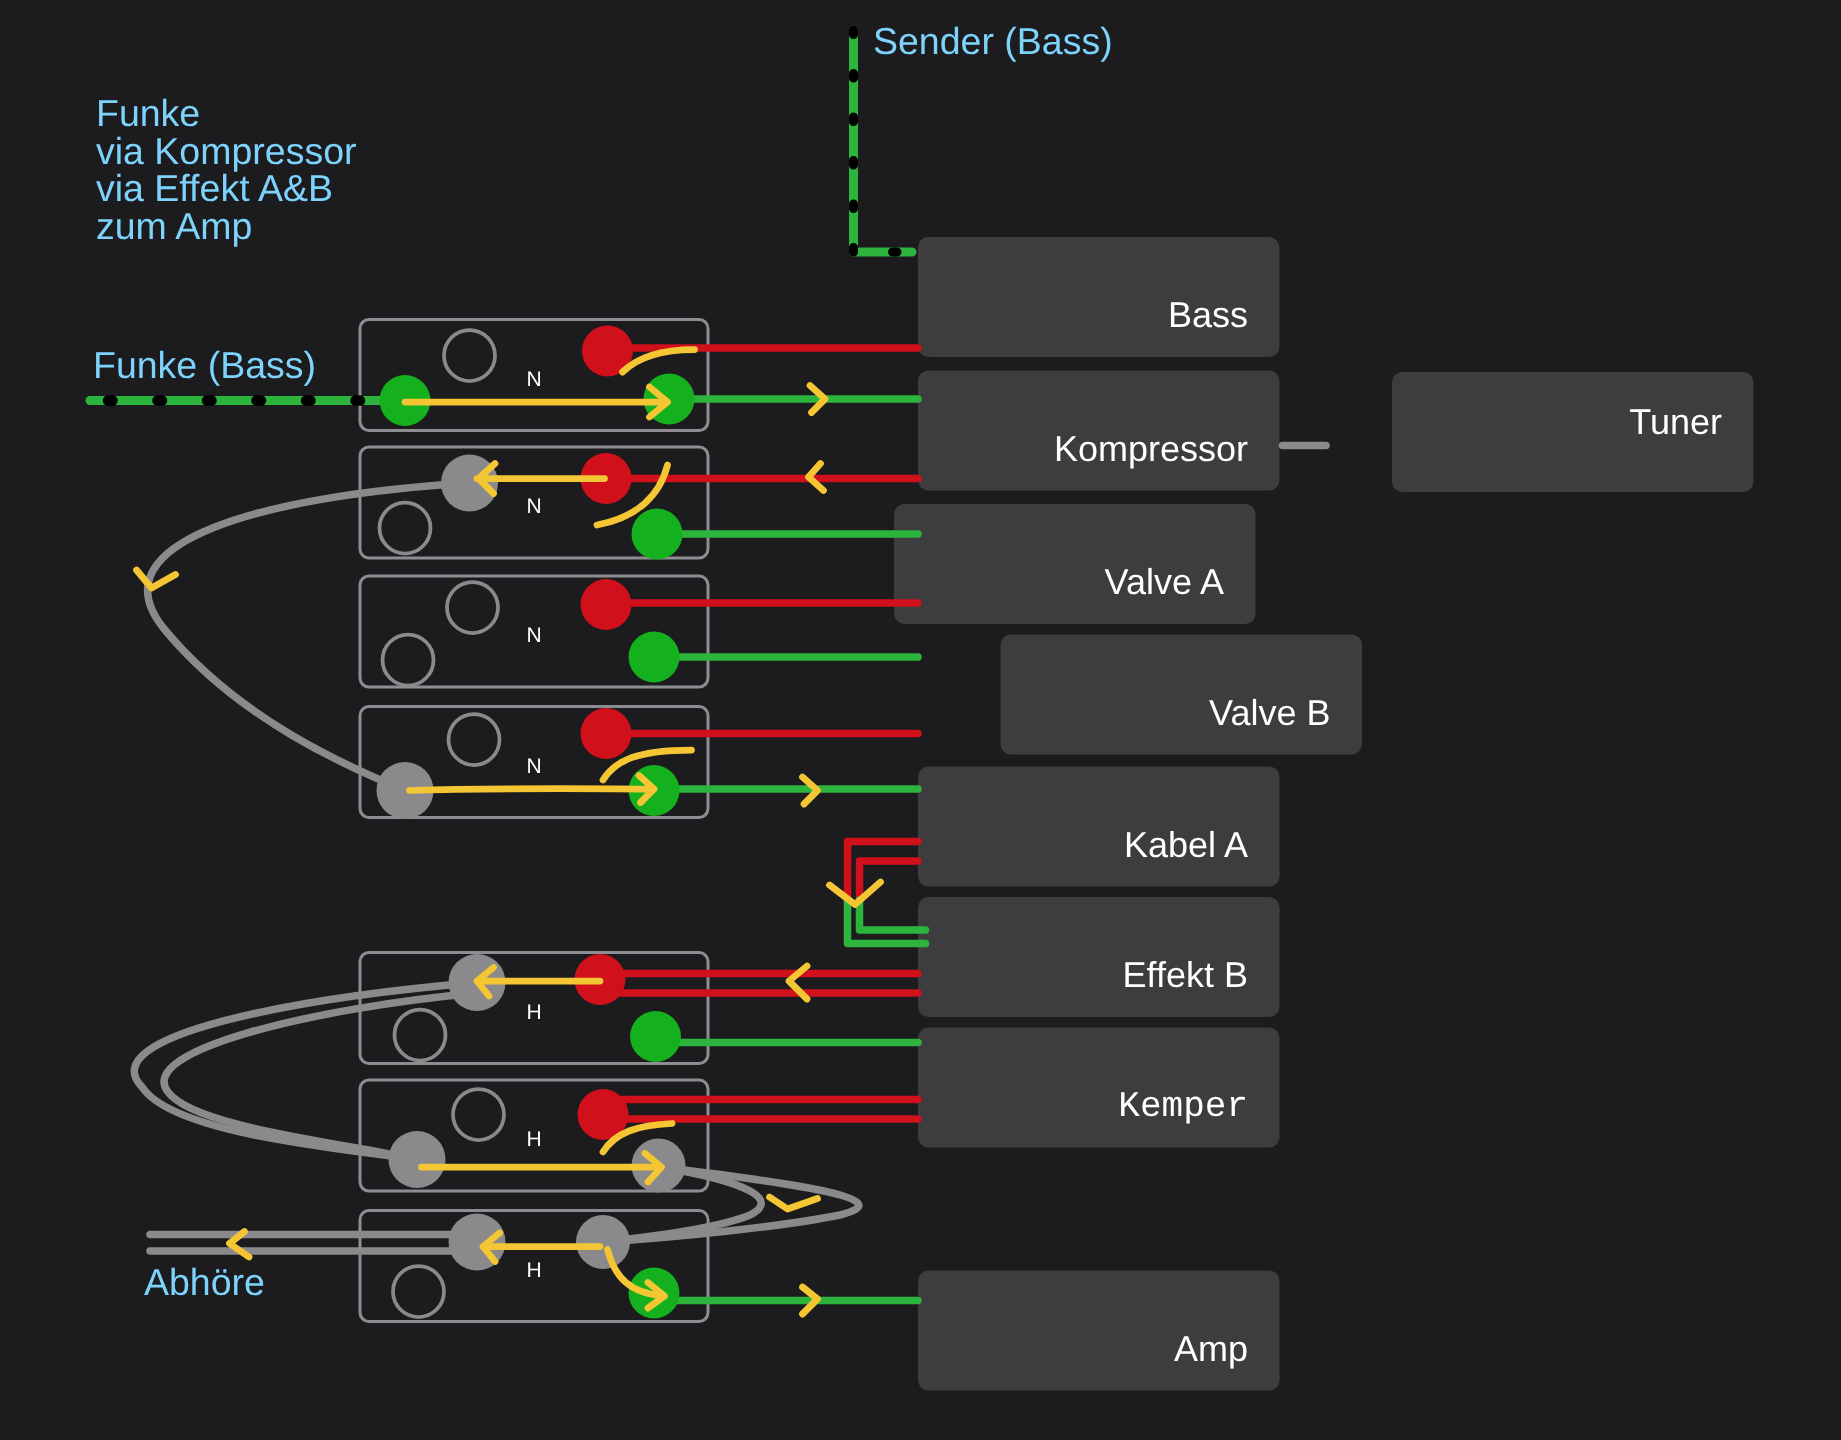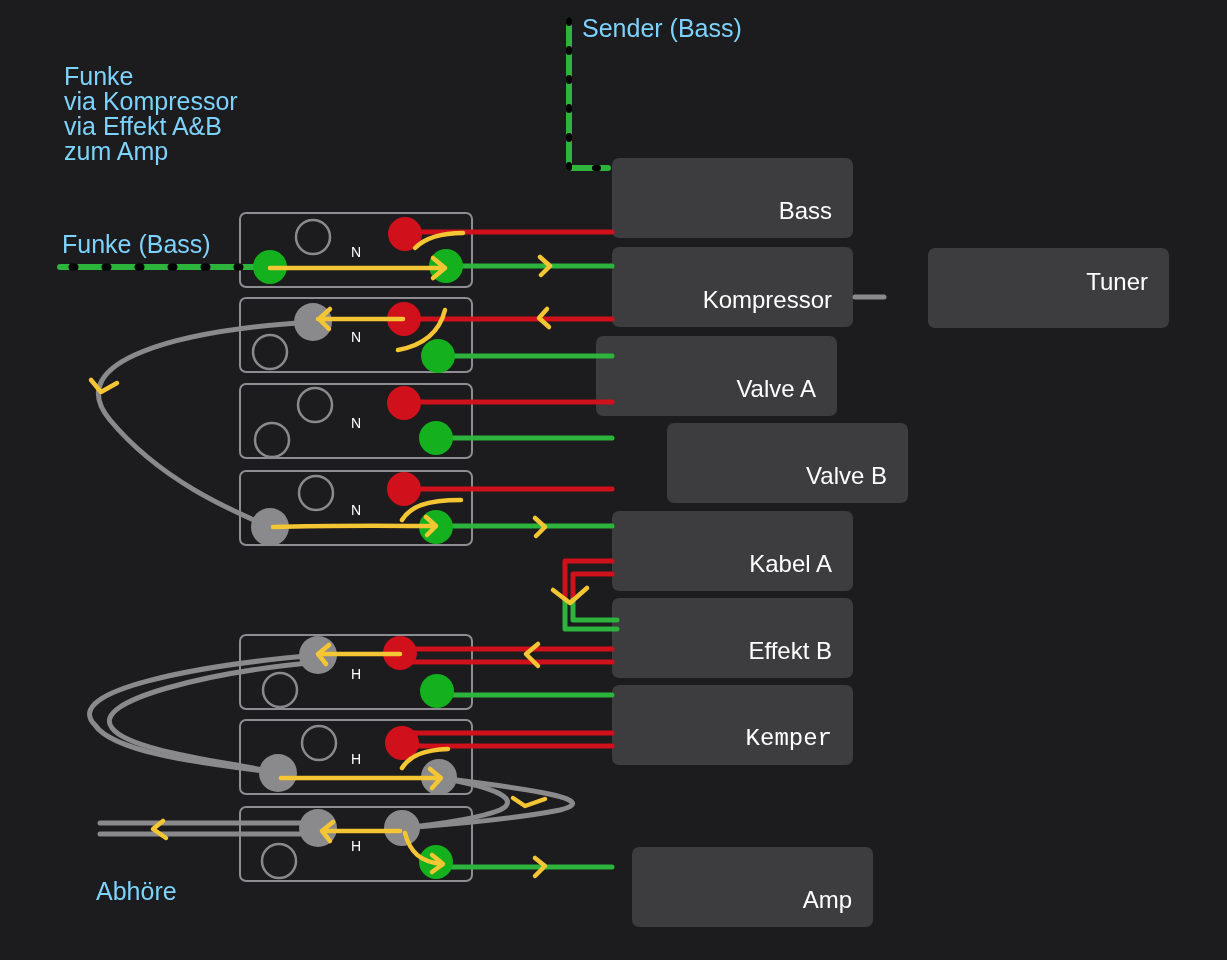--- a/index.html
+++ b/index.html
@@ -24,21 +24,21 @@
 <body>
 
 <div class="note" style="left:64px;top:64px;">
   <div>Funke</div>
   <div>via Kompressor</div>
   <div>via Effekt A&amp;B</div>
   <div>zum Amp</div>
 </div>
 <div class="note" style="left:582px;top:16px;">Sender (Bass)</div>
 <div class="note" style="left:62px;top:232px;">Funke (Bass)</div>
-<div class="note" style="left:96px;top:843px;margin-top:36px;">Abhöre</div>
+<div class="note" style="left:96px;top:843px;">Abhöre</div>
 
 <div class="device" style="left:612px;top:158px;">
     <span>Bass</span>
   </div>
 <div class="device" style="left:612px;top:247px;">
     <span>Kompressor</span>
   </div>
 <div class="device" style="left:928px;top:248px;align-items:center;">
     <span>Tuner</span>
   </div>
@@ -50,21 +50,21 @@
   </div>
 <div class="device" style="left:612px;top:511px;">
     <span>Kabel A</span>
   </div>
 <div class="device" style="left:612px;top:598px;">
     <span>Effekt B</span>
   </div>
 <div class="device" style="left:612px;top:685px;font-family:Liberation Mono, monospace;">
     <span>Kemper</span>
   </div>
-<div class="device" style="left:632px;top:847px;">
+<div class="device" style="left:612px;top:847px;">
     <span>Amp</span>
   </div>
 
 <div class="patch" style="top:212px;">
     <span class="patch-label" style="left:110px;top:30px;">N</span>
   </div>
 <div class="patch" style="top:297px;">
     <span class="patch-label" style="left:110px;top:30px;">N</span>
   </div>
 <div class="patch" style="top:383px;">

